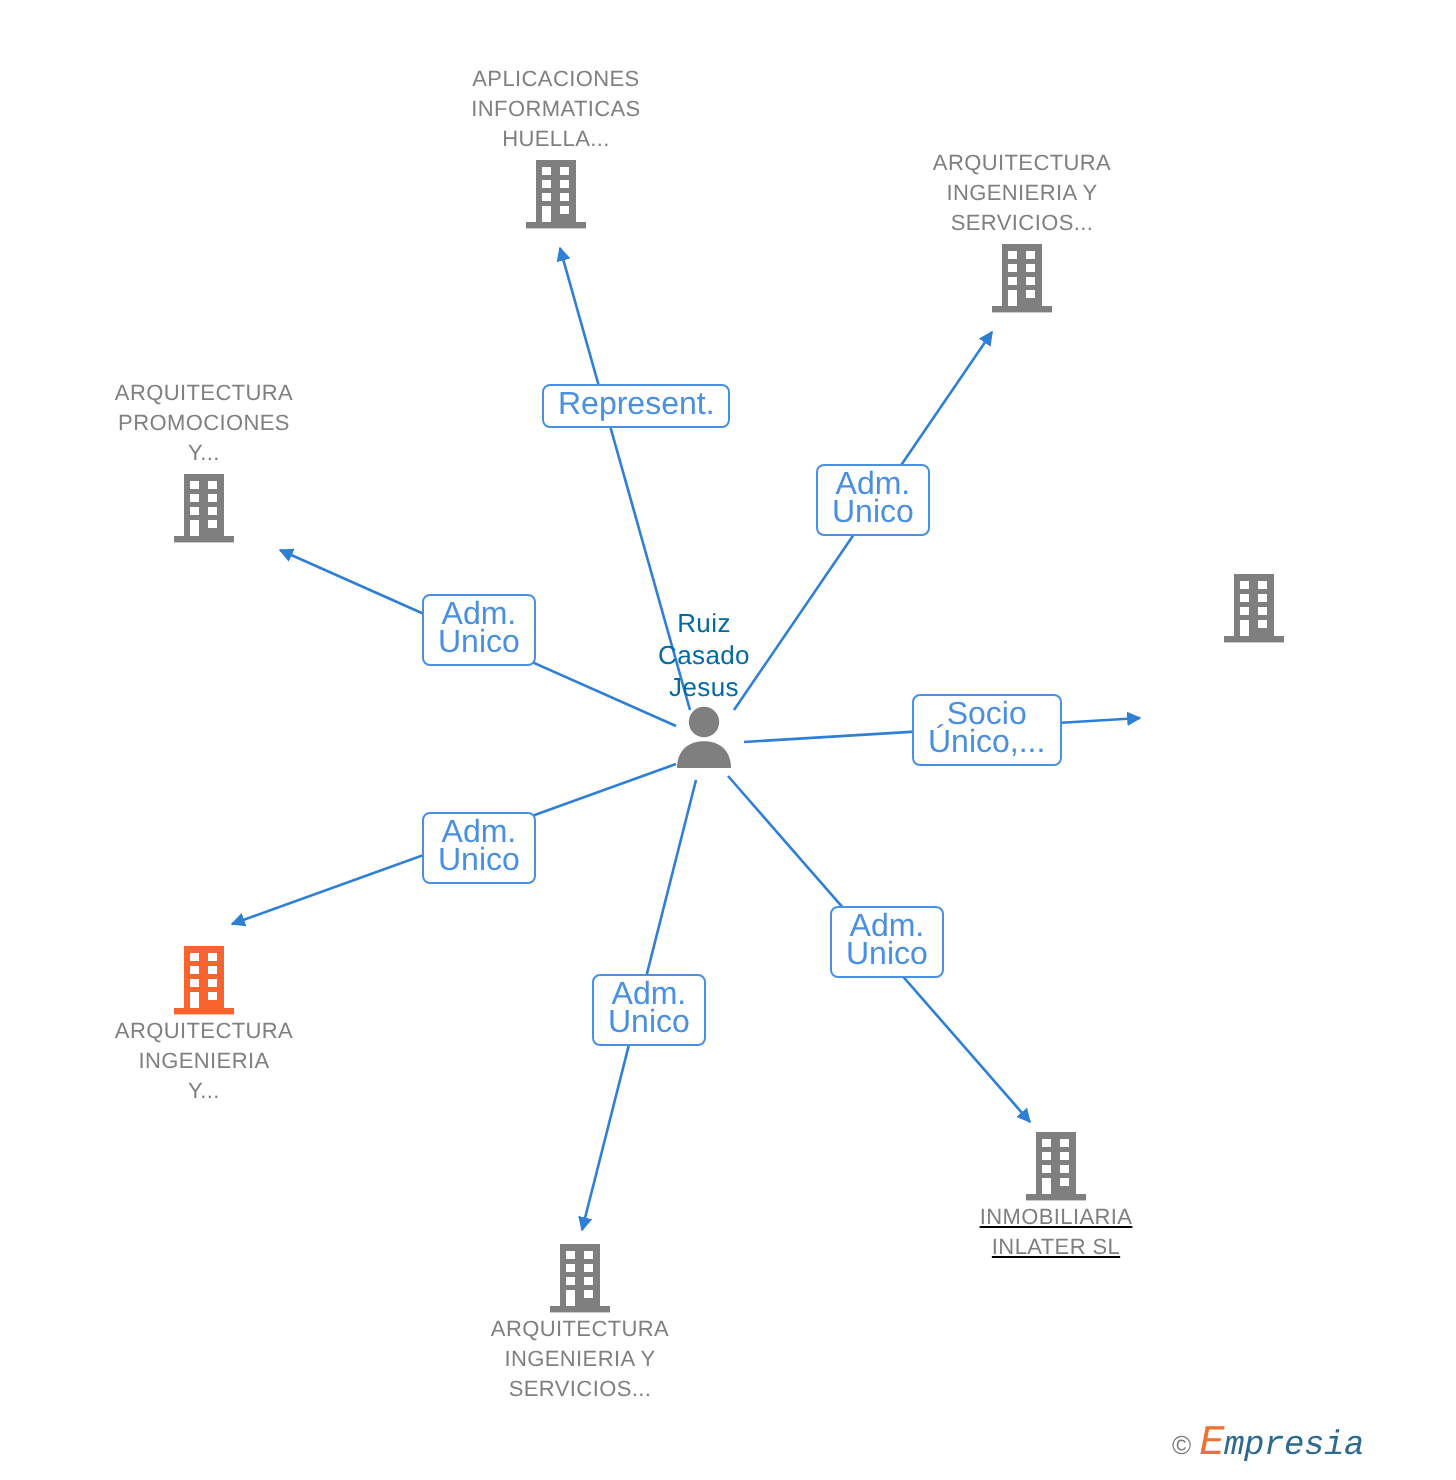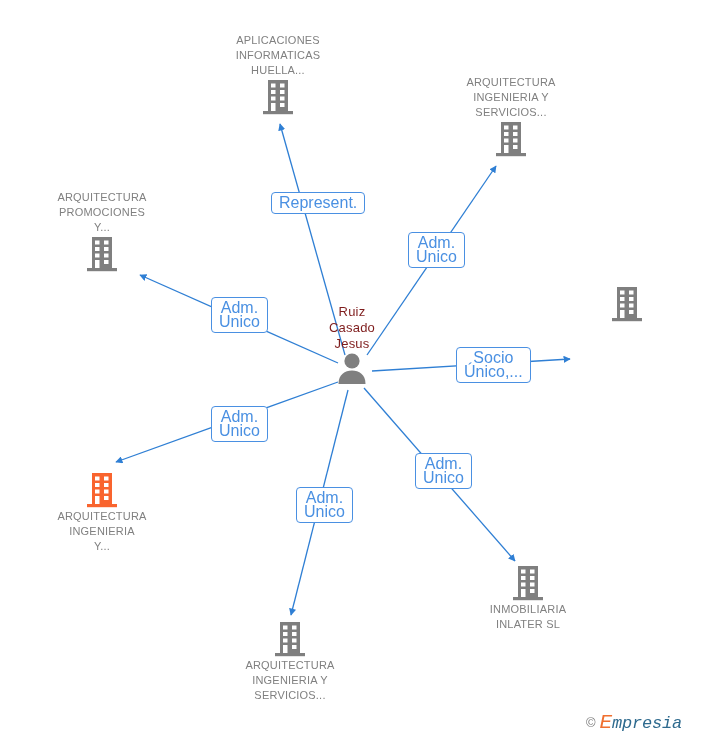--- a/index.html
+++ b/index.html
@@ -32,21 +32,21 @@
     text-align: center;
     line-height: 15px;
   }
   .node .label {
     font-size: 11px;
     color: #808080;
     letter-spacing: 0.2px;
     white-space: pre-line;
   }
   .node .label.person {
-    color: #7f1d1d;
+    color: #0369a1;
     font-size: 13px;
     line-height: 16px;
   }
   .glyph {
     display: block;
     margin: 0 auto;
   }
   .edge-label {
     position: absolute;
     border: 1px solid #4a90e2;
@@ -212,21 +212,21 @@
             <rect x="10" y="18.5" width="4.5" height="4" fill="#fff"></rect>
             <rect x="19" y="18.5" width="4.5" height="4" fill="#fff"></rect>
             <rect x="10" y="25" width="4.5" height="8" fill="#fff"></rect>
             <rect x="19" y="25" width="4.5" height="4" fill="#fff"></rect>
           </svg>
         </div>
         <div class="label">ARQUITECTURA
 INGENIERIA Y
 SERVICIOS...</div>
       </div>
-      <div class="node" style="left: 528px; top: 564px;">
+      <div class="node" style="left: 528px; top: 564px; text-decoration: underline;">
         <div>
           <svg class="glyph" width="34" height="38" viewBox="0 0 34 38" xmlns="http://www.w3.org/2000/svg">
             <rect x="7" y="2" width="20" height="31" fill="#7f7f7f"></rect>
             <rect x="2" y="33" width="30" height="3.2" fill="#7f7f7f"></rect>
             <rect x="10" y="5.5" width="4.5" height="4" fill="#fff"></rect>
             <rect x="19" y="5.5" width="4.5" height="4" fill="#fff"></rect>
             <rect x="10" y="12" width="4.5" height="4" fill="#fff"></rect>
             <rect x="19" y="12" width="4.5" height="4" fill="#fff"></rect>
             <rect x="10" y="18.5" width="4.5" height="4" fill="#fff"></rect>
             <rect x="19" y="18.5" width="4.5" height="4" fill="#fff"></rect>

